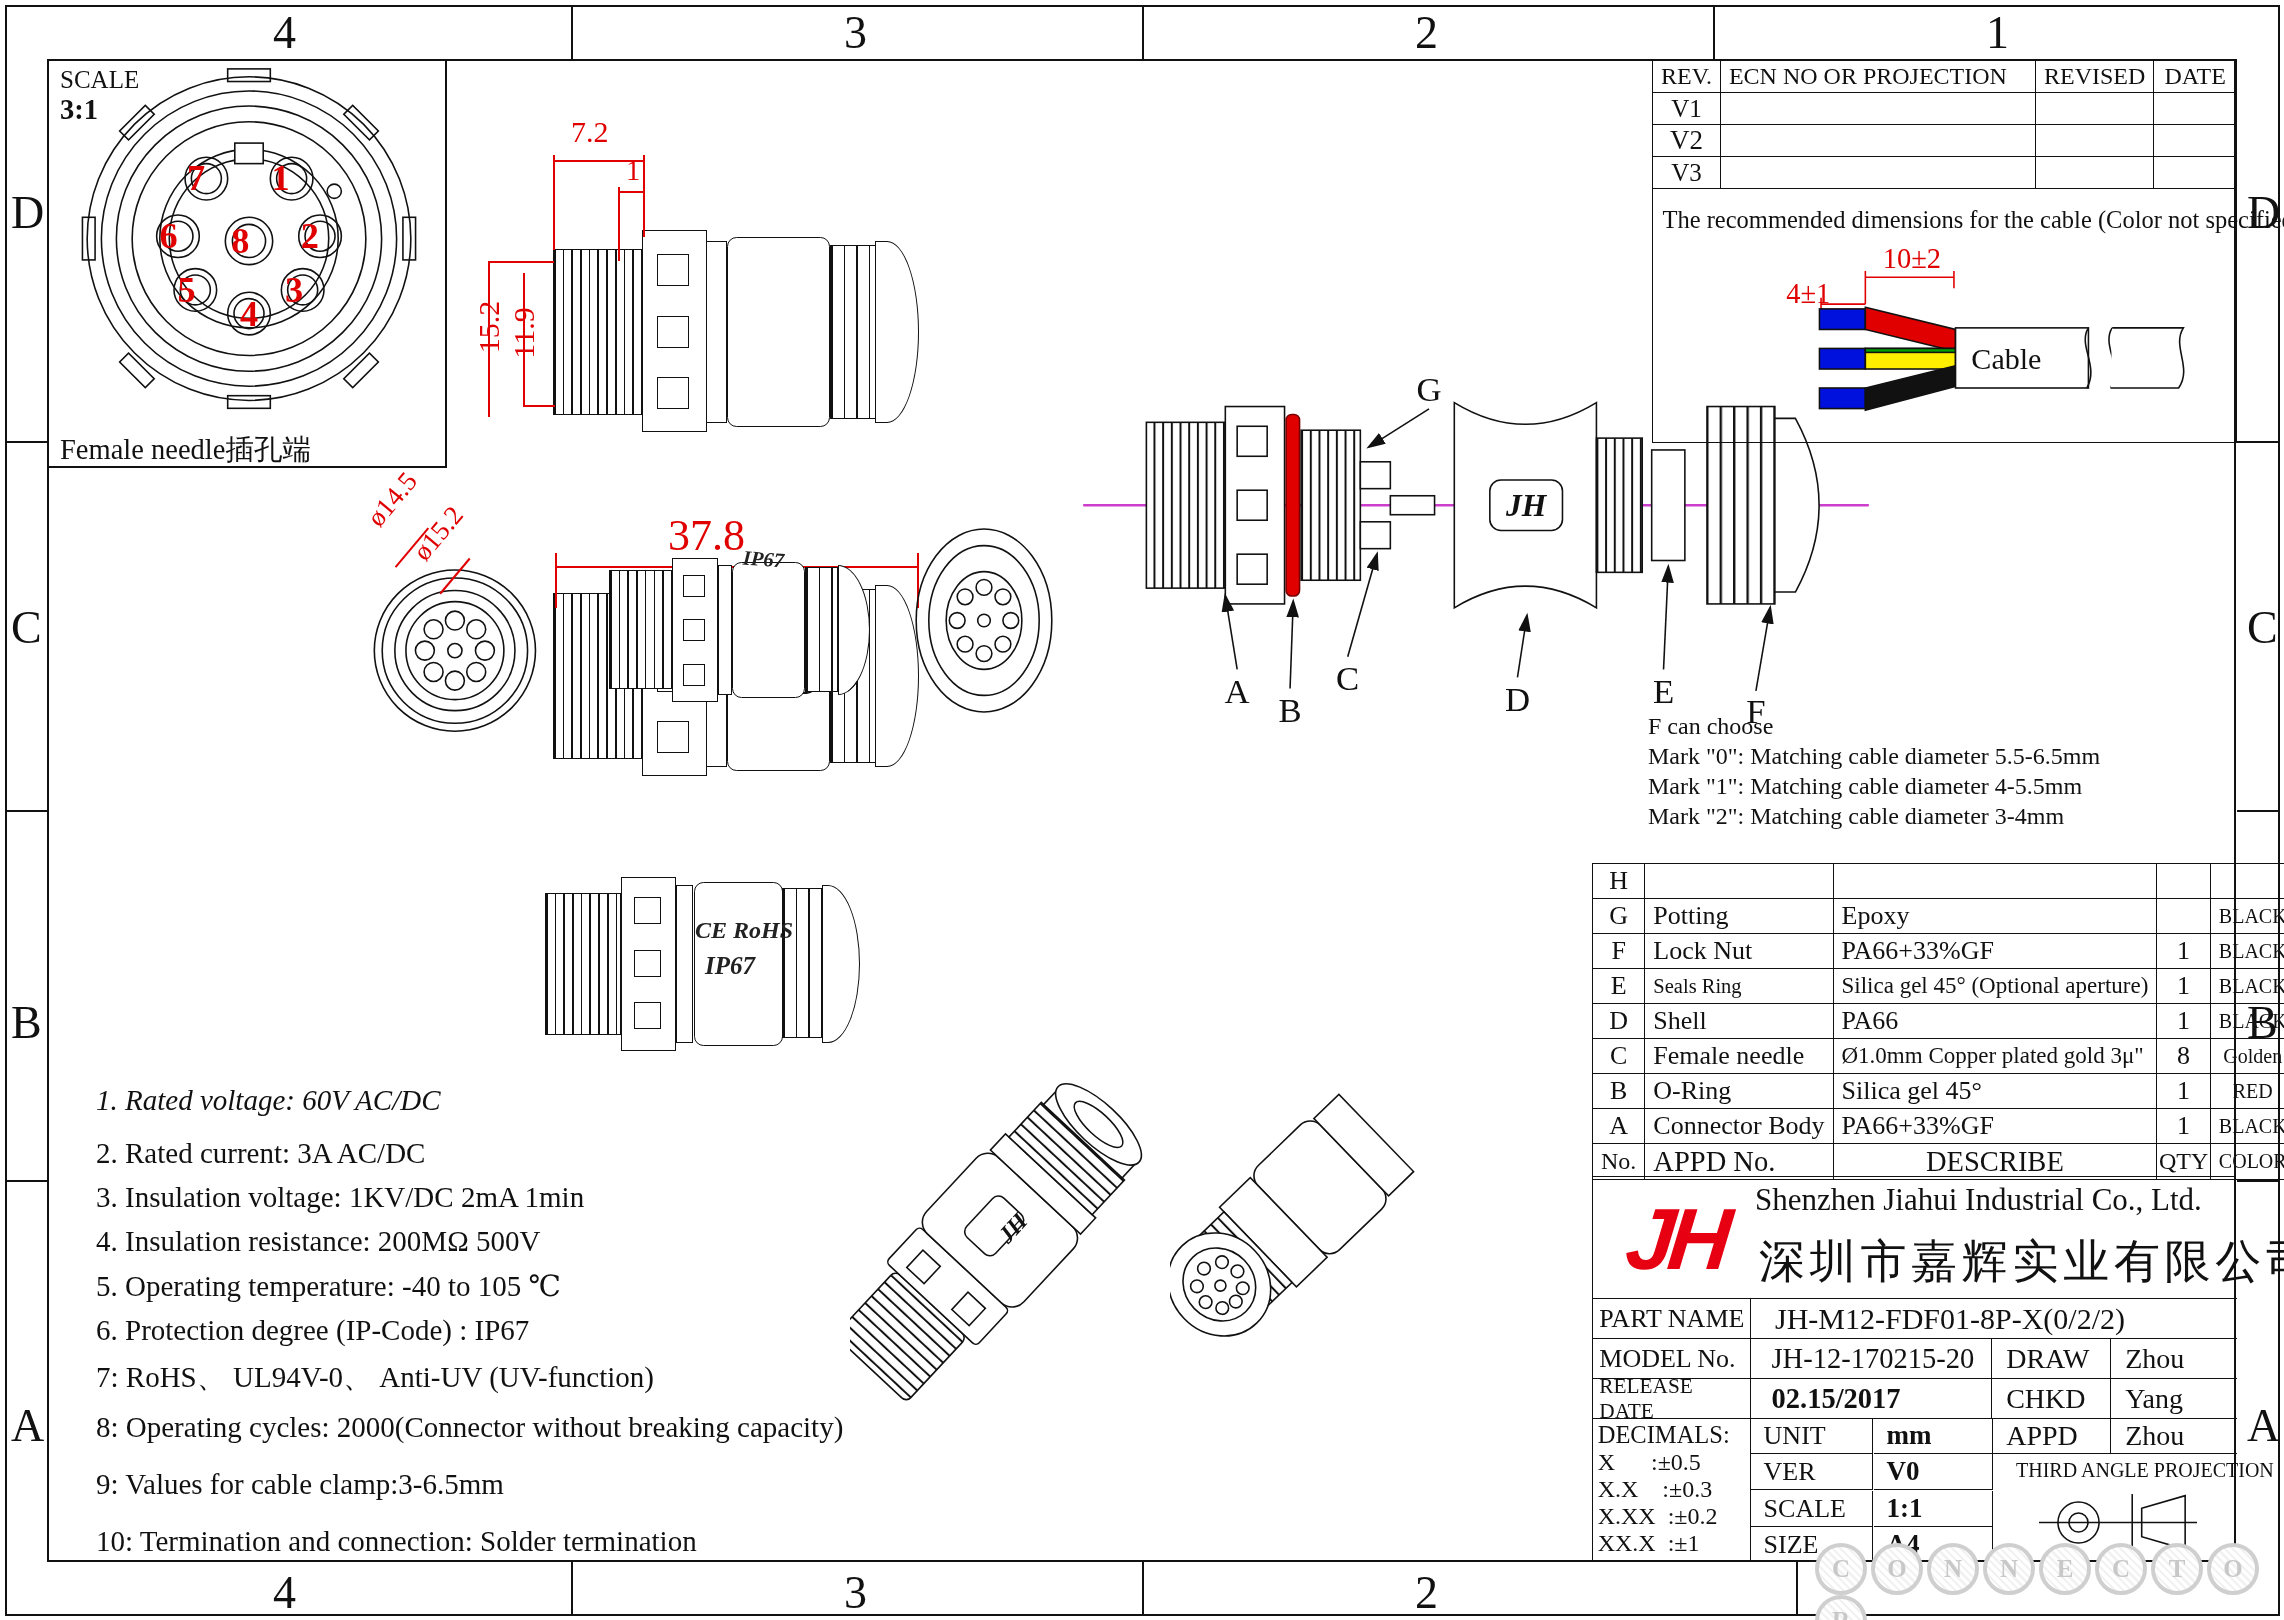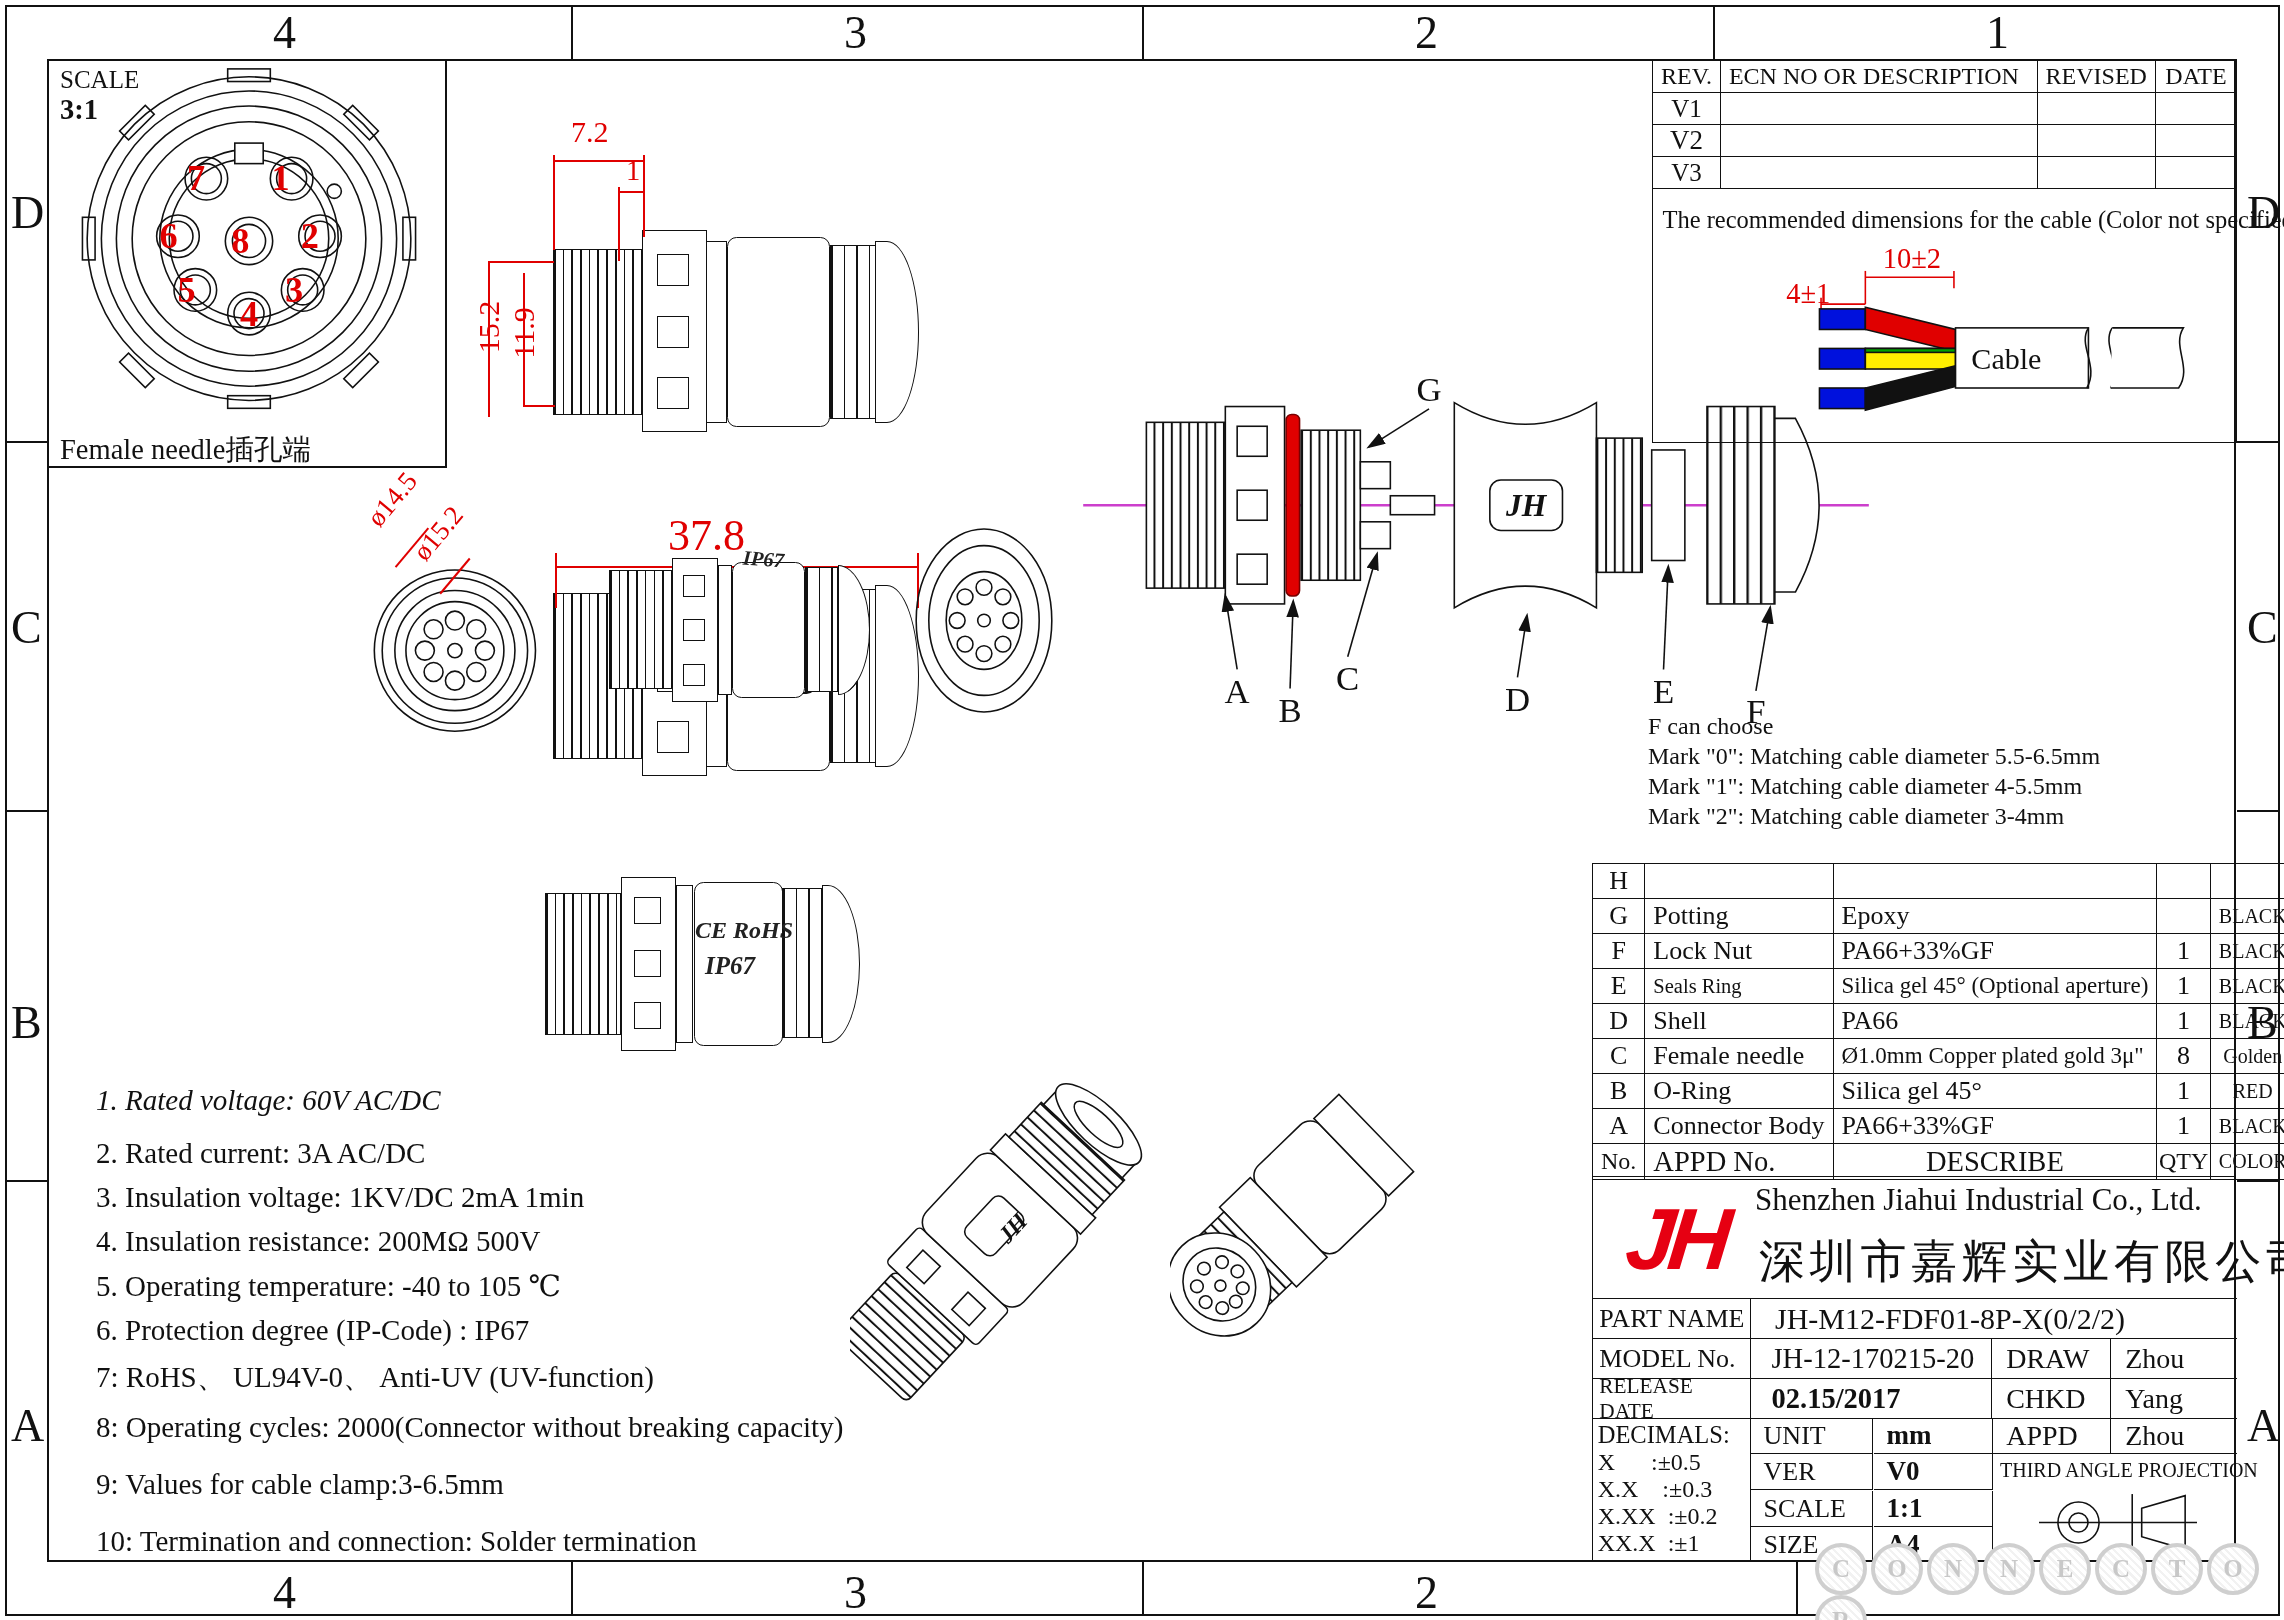--- a/index.html
+++ b/index.html
@@ -288,21 +288,21 @@
     <div>F can choose</div>
     <div>Mark "0": Matching cable diameter 5.5-6.5mm</div>
     <div>Mark "1": Matching cable diameter 4-5.5mm</div>
     <div>Mark "2": Matching cable diameter 3-4mm</div>
   </div>
 
   <table class="abs" style="left:1652px;top:59px;width:585px;">
     <tbody>
         <tr style="height:33px;font-size:24px;">
       <td style="width:51px;text-align:center;">REV.</td>
-      <td style="width:345px;">ECN NO OR DESCRIPTION</td>
+      <td style="width:345px;">ECN NO OR PROJECTION</td>
       <td style="width:100px;text-align:center;">REVISED</td>
       <td style="width:89px;text-align:center;">DATE</td>
     </tr>
     <tr style="height:32px;font-size:25px;">
       <td style="text-align:center;">V1</td>
           <td></td>
           <td></td>
           <td></td>
     </tr>
     <tr style="height:32px;font-size:27px;">
@@ -510,21 +510,21 @@
     <div class="abs bx" style="left:158px;top:277px;width:122px;height:36px;border-bottom:1.6px solid #111;border-right:1.6px solid #111;font-size:26px;display:flex;align-items:center;padding-left:12.6px;">VER</div>
     <div class="abs bx" style="left:281px;top:277px;width:119px;height:36px;border-bottom:1.6px solid #111;border-right:1.6px solid #111;font-size:27px;font-weight:bold;display:flex;align-items:center;padding-left:12.6px;">V0</div>
     <div class="abs bx" style="left:158px;top:314px;width:122px;height:36px;border-bottom:1.6px solid #111;border-right:1.6px solid #111;font-size:26px;display:flex;align-items:center;padding-left:12.6px;">SCALE</div>
     <div class="abs bx" style="left:281px;top:314px;width:119px;height:36px;border-bottom:1.6px solid #111;border-right:1.6px solid #111;font-size:27px;font-weight:bold;display:flex;align-items:center;padding-left:12.6px;">1:1</div>
     <div class="abs bx" style="left:158px;top:350px;width:122px;height:35px;border-right:1.6px solid #111;font-size:26px;display:flex;align-items:center;padding-left:12.6px;">SIZE</div>
     <div class="abs bx" style="left:281px;top:350px;width:119px;height:35px;border-right:1.6px solid #111;font-size:27px;font-weight:bold;display:flex;align-items:center;padding-left:12.6px;">A4</div>
 
     <div class="abs bx" style="left:399px;top:241px;width:119px;height:36px;border-bottom:1.6px solid #111;border-right:1.6px solid #111;font-size:28px;display:flex;align-items:center;padding-left:14.2px;">APPD</div>
     <div class="abs bx" style="left:518px;top:241px;width:126px;height:36px;border-bottom:1.6px solid #111;font-size:28px;display:flex;align-items:center;padding-left:14.2px;">Zhou</div>
     <div class="abs bx" style="left:399px;top:277px;width:245px;height:107px;">
-      <div class="abs" style="left:8px;top:4.7px;font-size:20px;white-space:nowrap;">THIRD ANGLE PROJECTION</div>
+      <div class="abs" style="left:24px;top:4.7px;font-size:20px;white-space:nowrap;">THIRD ANGLE PROJECTION</div>
       <svg class="abs" style="left:47px;top:32px;" width="158" height="73" viewBox="0 0 200 92">
         <g stroke="#111" stroke-width="2" fill="none">
           <line x1="0" y1="46" x2="200" y2="46"></line>
           <circle cx="50" cy="46" r="26"></circle>
           <circle cx="50" cy="46" r="12"></circle>
           <line x1="118" y1="10" x2="118" y2="82"></line>
           <polygon points="130,28 185,12 185,80 130,64"></polygon>
         </g>
       </svg>
     </div>

